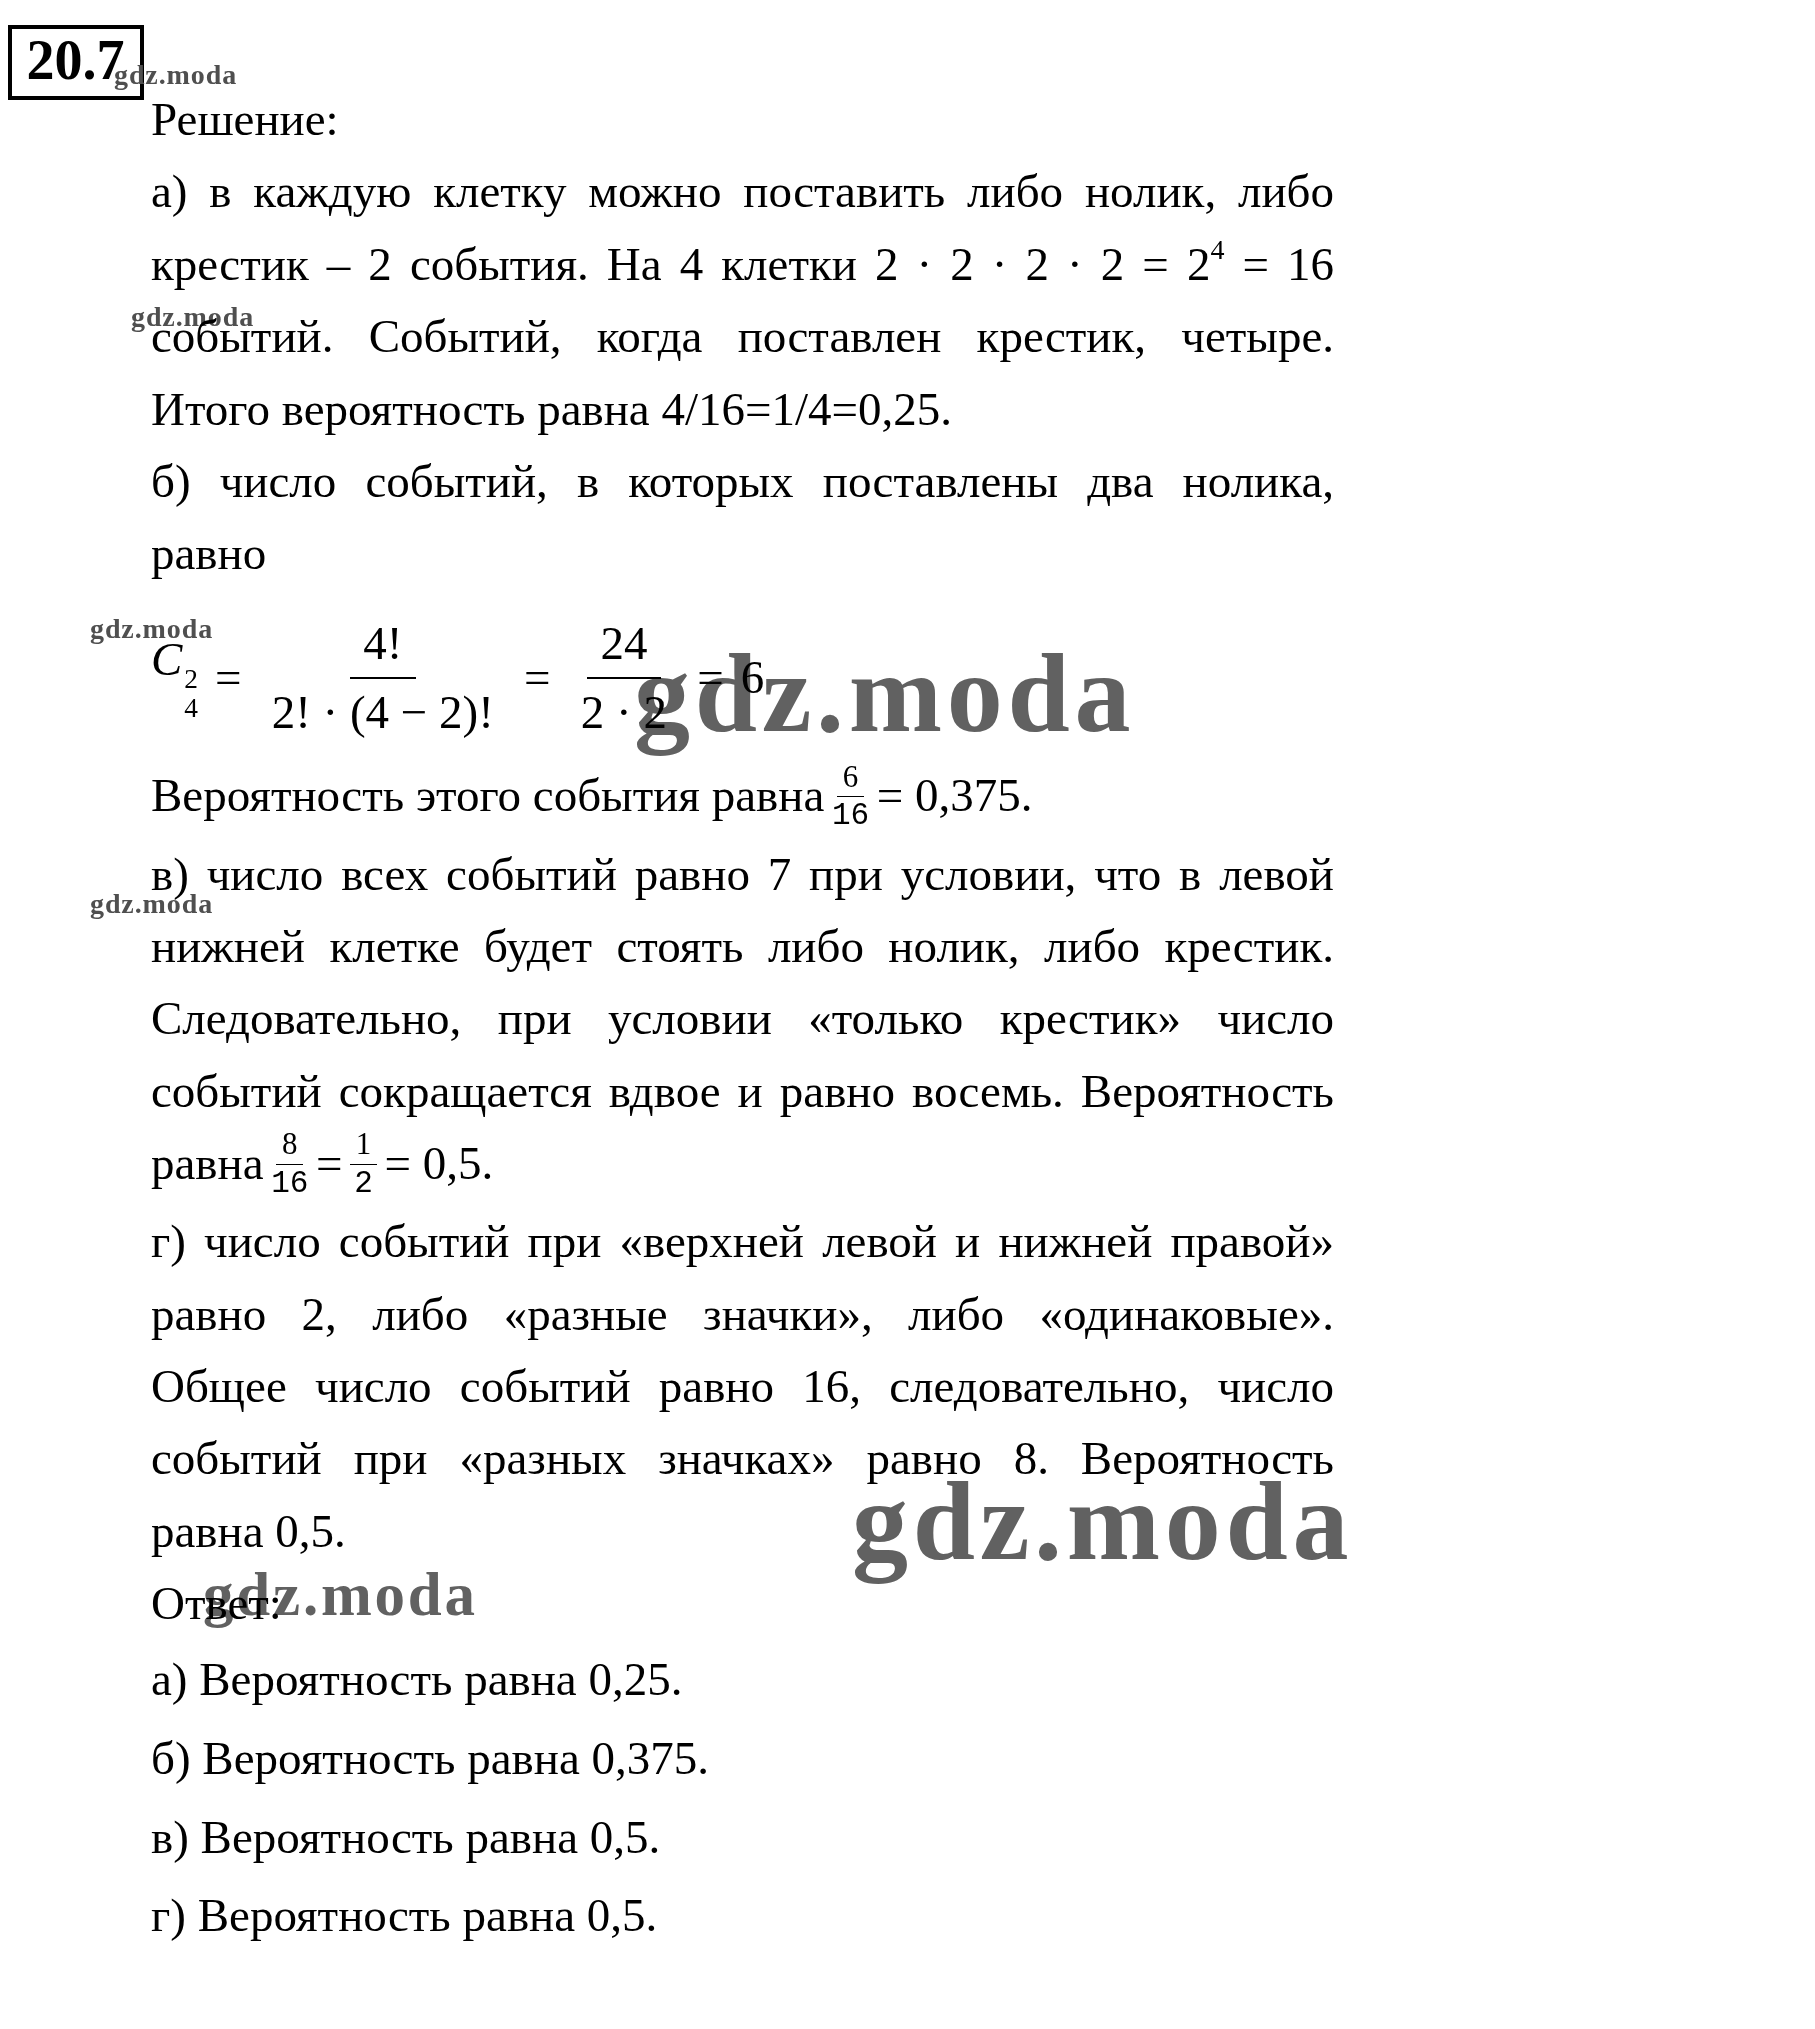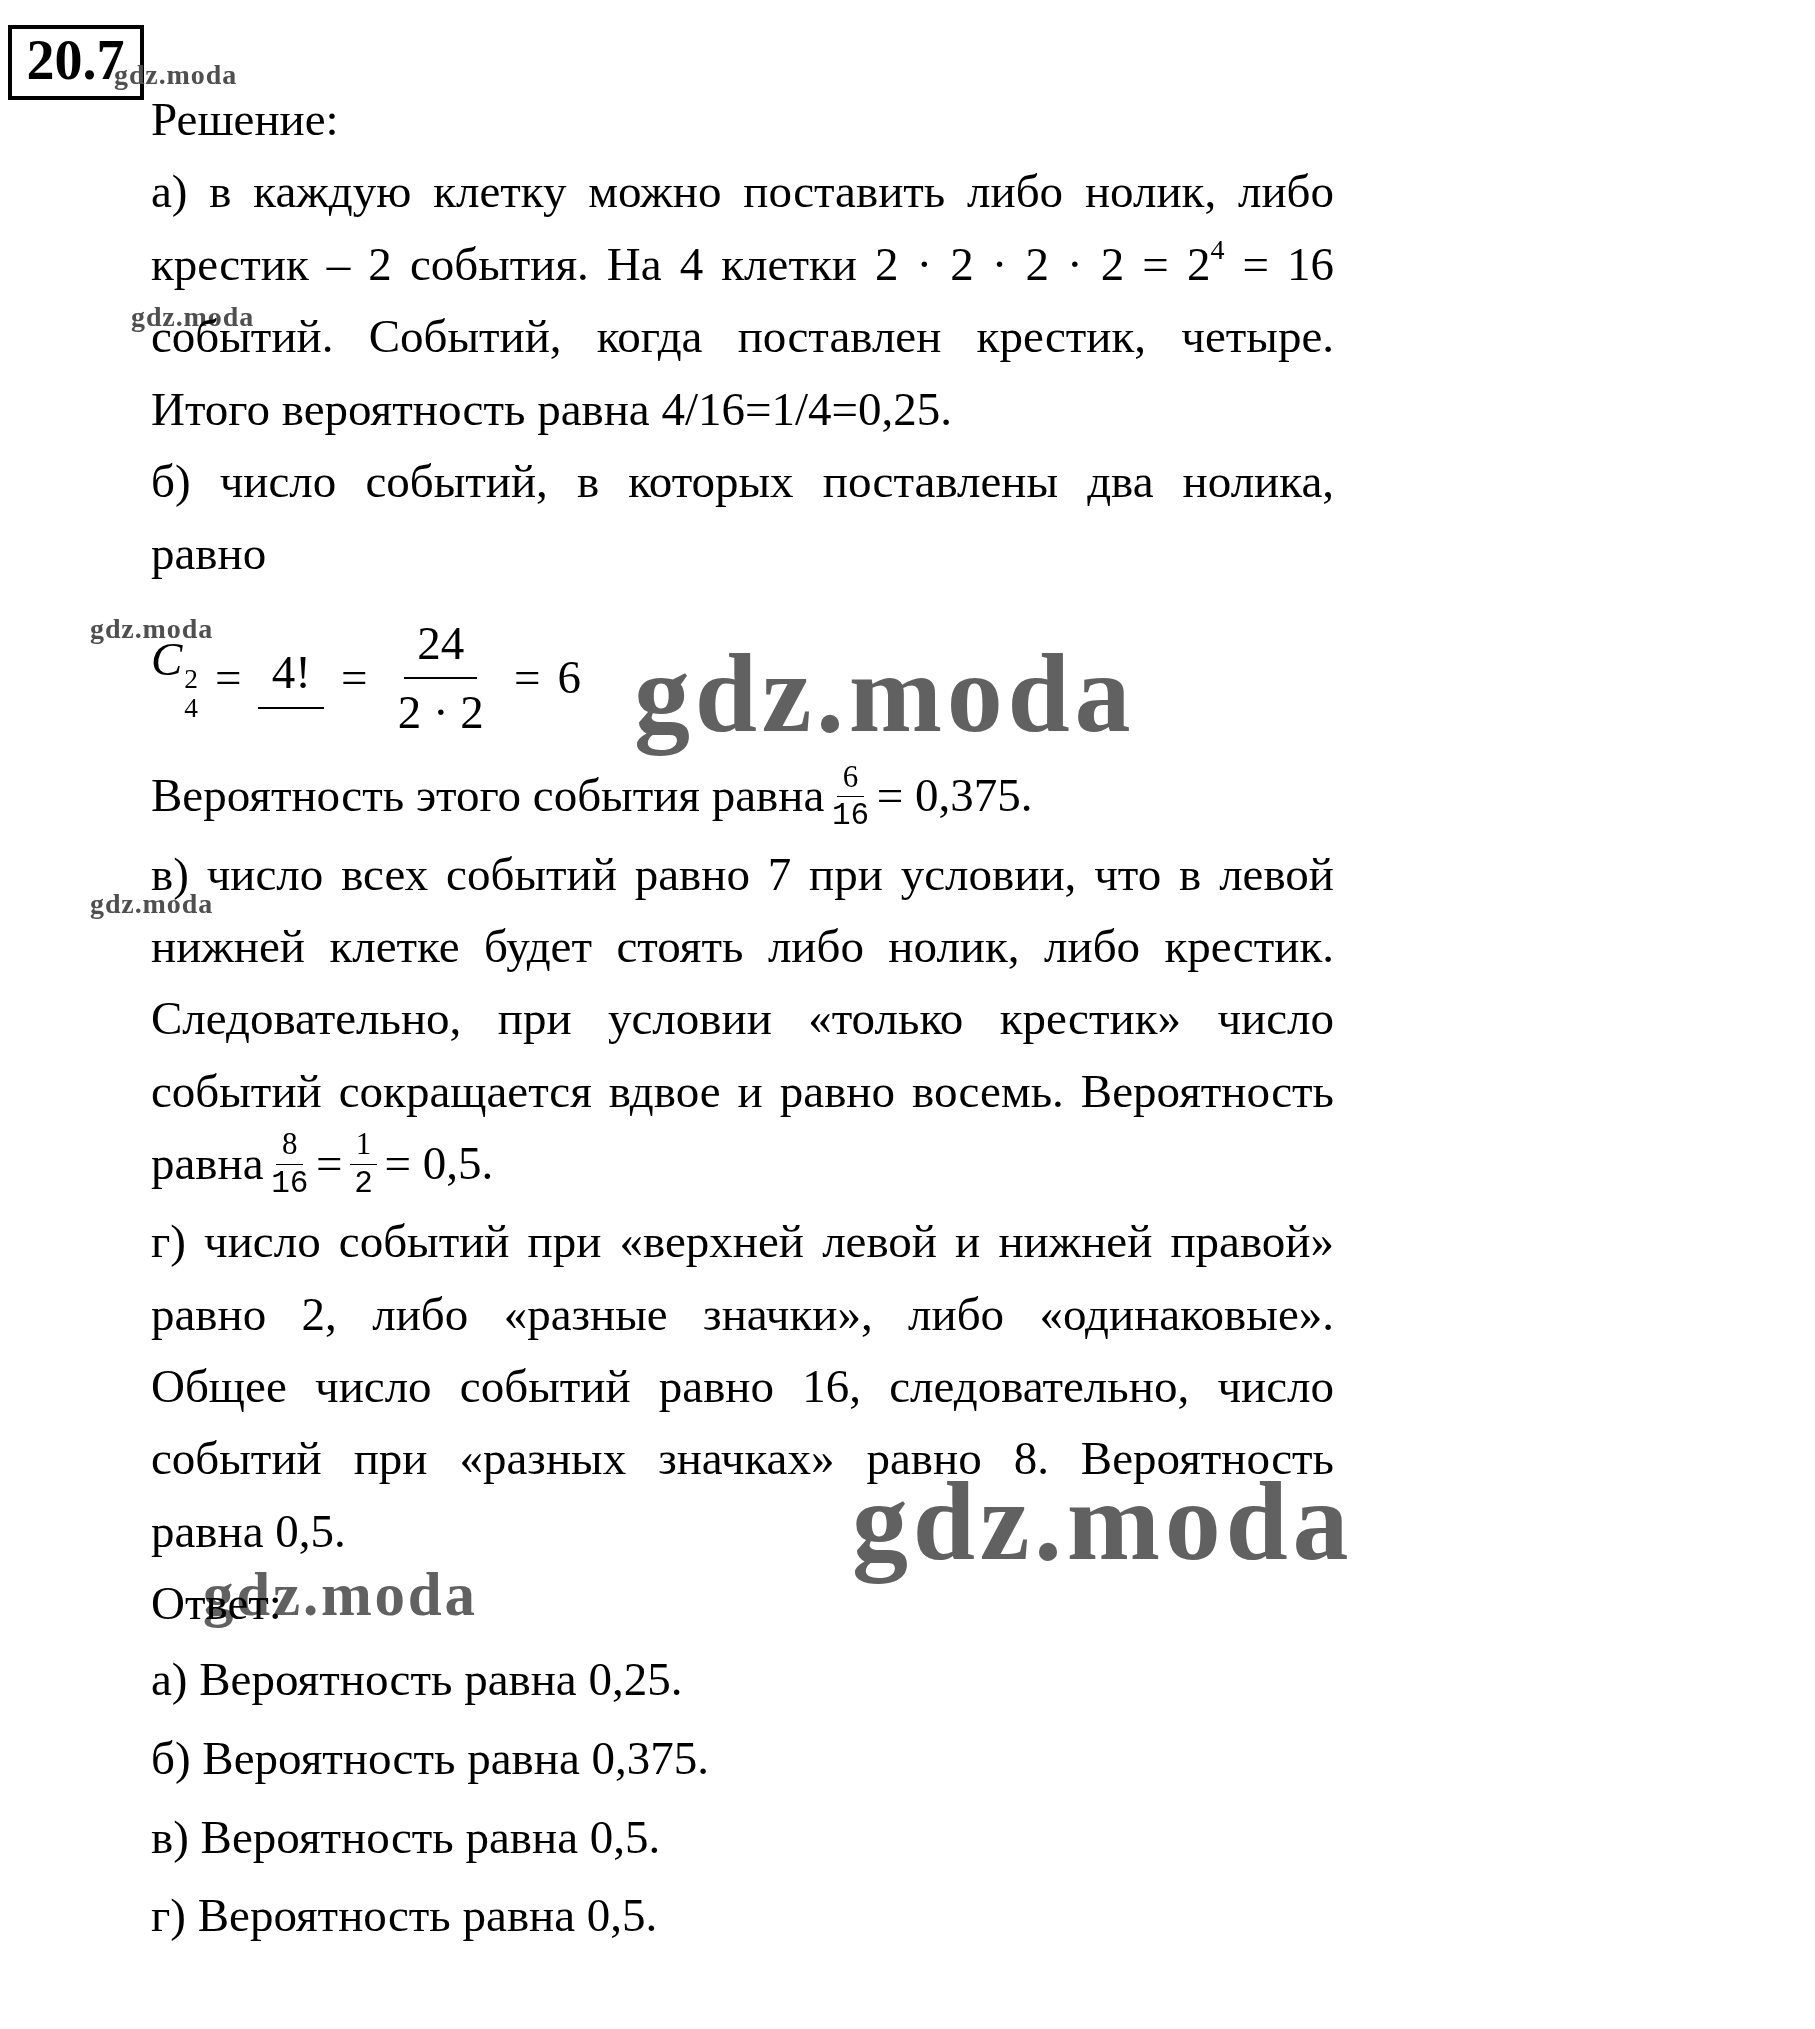--- a/index.html
+++ b/index.html
@@ -126,20 +126,21 @@
     <p>б) число событий, в которых поставлены два нолика, равно</p>
 
     <div class="formula-row">
       <span><span class="cbase">C</span><span class="cscripts">
             <span>2</span>
             <span>4</span>
           </span></span>
       <span>=</span>
       <span class="bigfrac">
           <span class="num">4!</span>
+          <span class="den">2! · (4 − 2)!</span>
         </span>
       <span>=</span>
       <span class="bigfrac">
           <span class="num">24</span>
           <span class="den">2 · 2</span>
         </span>
       <span>=</span>
       <span>6</span>
     </div>
 

